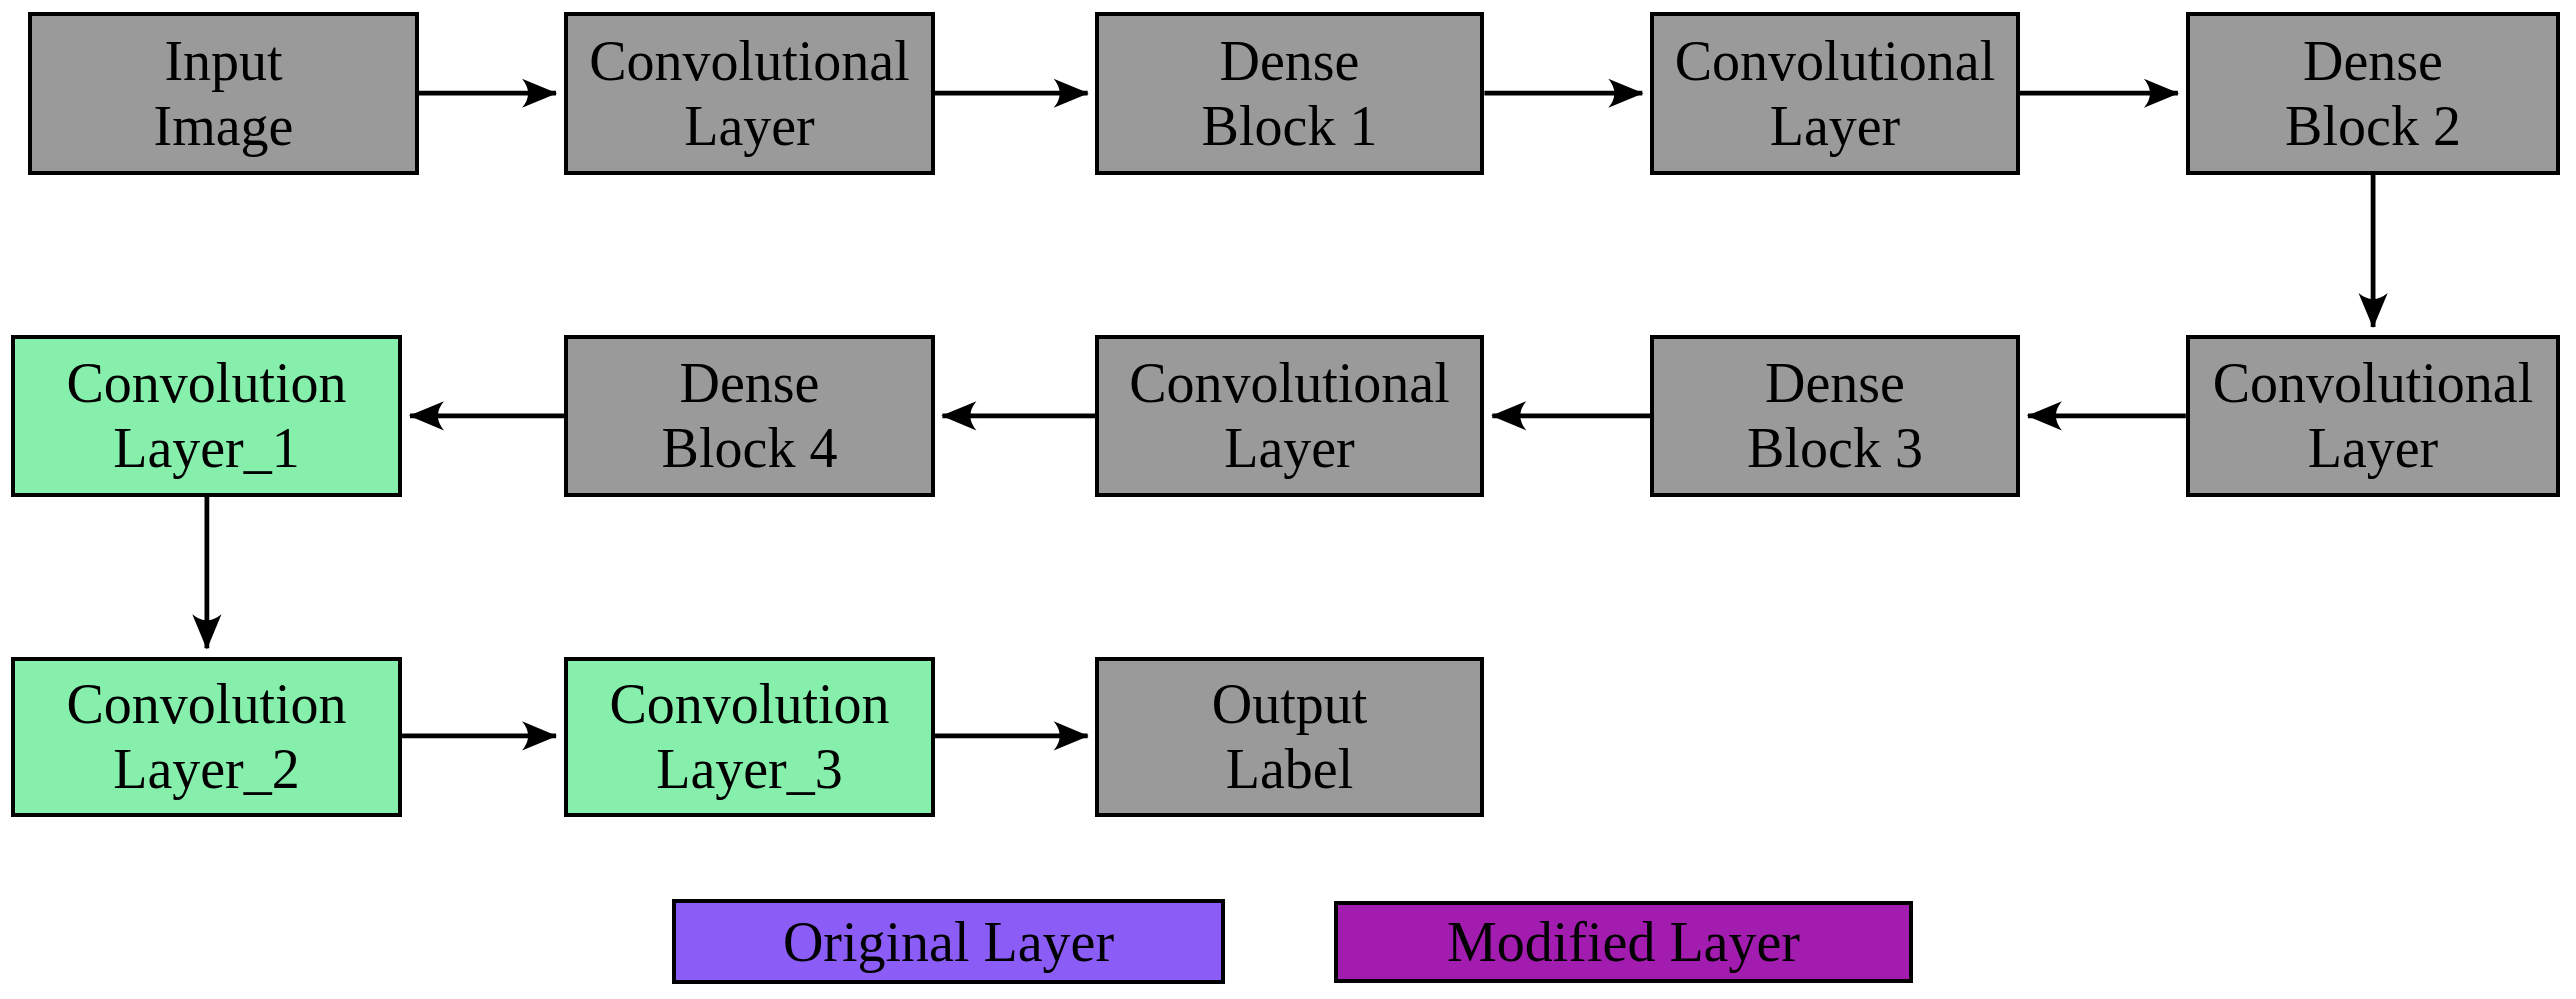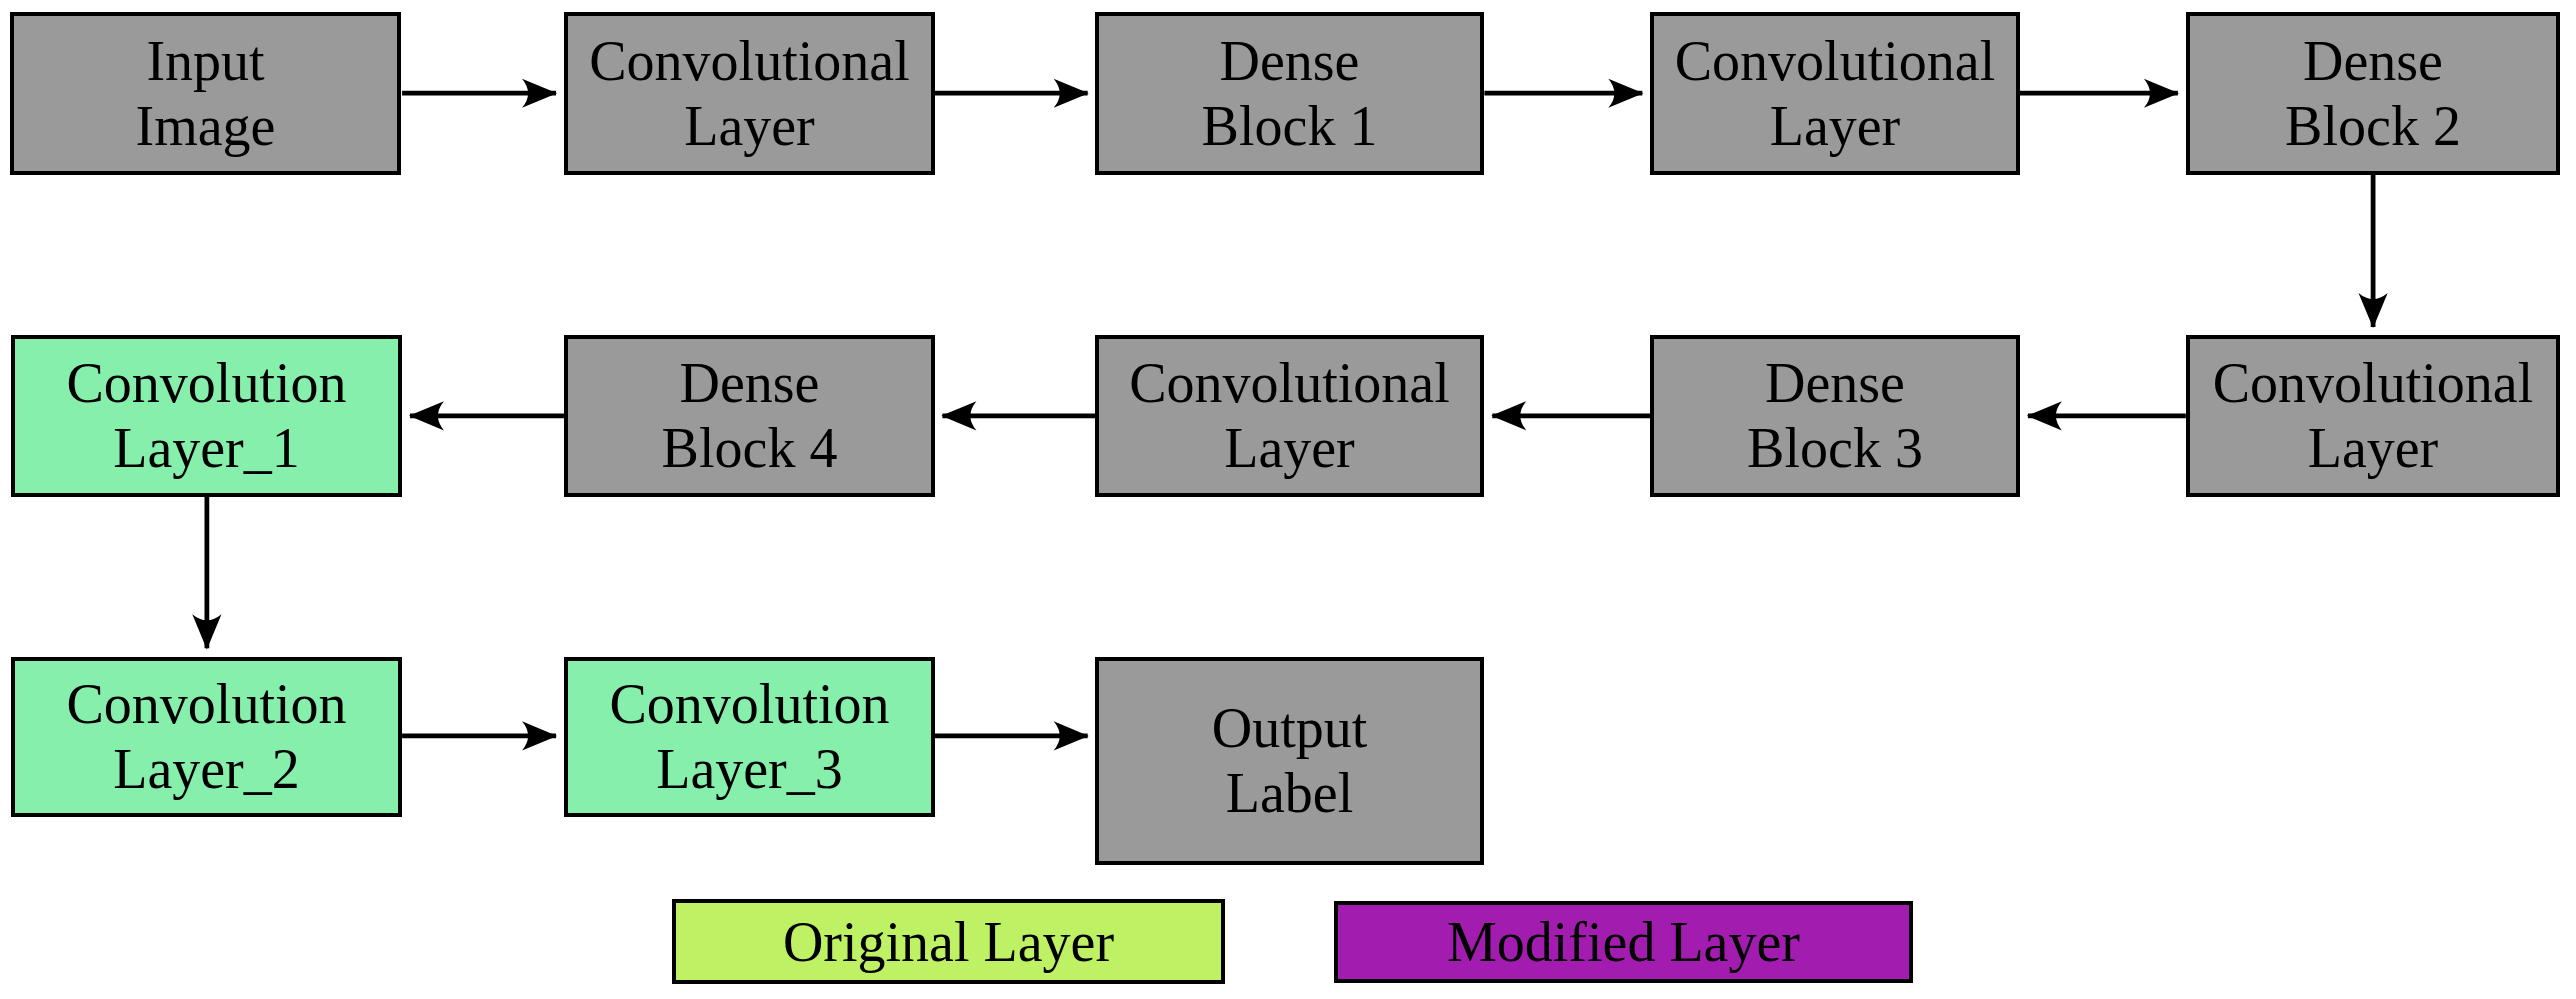--- a/index.html
+++ b/index.html
@@ -48,21 +48,21 @@
     display: flex;
     align-items: center;
     justify-content: center;
     text-align: center;
   }
   .legend-box .label {
     font-size: 56px;
     line-height: 1;
     display: block;
   }
-  .legend-box.original { background: #bef264; }
+  .legend-box.original { background: #8b5cf6; }
   .legend-box.modified { background: #a21caf; }
 </style>
 </head>
 <body>
 
 <div class="canvas">
 
   <svg class="edges-svg" viewBox="0 0 3245 1259" xmlns="http://www.w3.org/2000/svg">
     <defs>
       <marker id="stealth" markerUnits="userSpaceOnUse" markerWidth="46" markerHeight="40" viewBox="0 0 13 11" refX="12.4" refY="5.5" orient="auto">
@@ -81,21 +81,21 @@
     <line x1="2079" y1="524" x2="1880" y2="524" stroke="#000" stroke-width="6" marker-end="url(#stealth)"></line>
     <line x1="1380" y1="524" x2="1187" y2="524" stroke="#000" stroke-width="6" marker-end="url(#stealth)"></line>
     <line x1="710" y1="524" x2="516" y2="524" stroke="#000" stroke-width="6" marker-end="url(#stealth)"></line>
 
     <line x1="260" y1="626" x2="260" y2="817" stroke="#000" stroke-width="6" marker-end="url(#stealth)"></line>
 
     <line x1="506" y1="927.5" x2="700" y2="927.5" stroke="#000" stroke-width="6" marker-end="url(#stealth)"></line>
     <line x1="1177" y1="927.5" x2="1370" y2="927.5" stroke="#000" stroke-width="6" marker-end="url(#stealth)"></line>
   </svg>
 
-  <div class="node original" style="left:10px; top:12px; width:391px; height:163px;">
+  <div class="node original" style="left:28px; top:12px; width:391px; height:163px;">
     <span class="label">Input
 Image</span>
   </div>
   <div class="node original" style="left:564px; top:12px; width:371px; height:163px;">
     <span class="label">Convolutional
 Layer</span>
   </div>
   <div class="node original" style="left:1095px; top:12px; width:389px; height:163px;">
     <span class="label">Dense
 Block 1</span>
@@ -131,21 +131,21 @@
   </div>
 
   <div class="node modified" style="left:11px; top:657px; width:391px; height:160px;">
     <span class="label">Convolution
 Layer_2</span>
   </div>
   <div class="node modified" style="left:564px; top:657px; width:371px; height:160px;">
     <span class="label">Convolution
 Layer_3</span>
   </div>
-  <div class="node original" style="left:1095px; top:657px; width:389px; height:208px;">
+  <div class="node original" style="left:1095px; top:657px; width:389px; height:160px;">
     <span class="label">Output
 Label</span>
   </div>
 
   <div class="legend-box original" style="left:672px; top:899px; width:553px; height:85px;">
     <span class="label">Original Layer</span>
   </div>
   <div class="legend-box modified" style="left:1334px; top:901px; width:579px; height:82px;">
     <span class="label">Modified Layer</span>
   </div>

